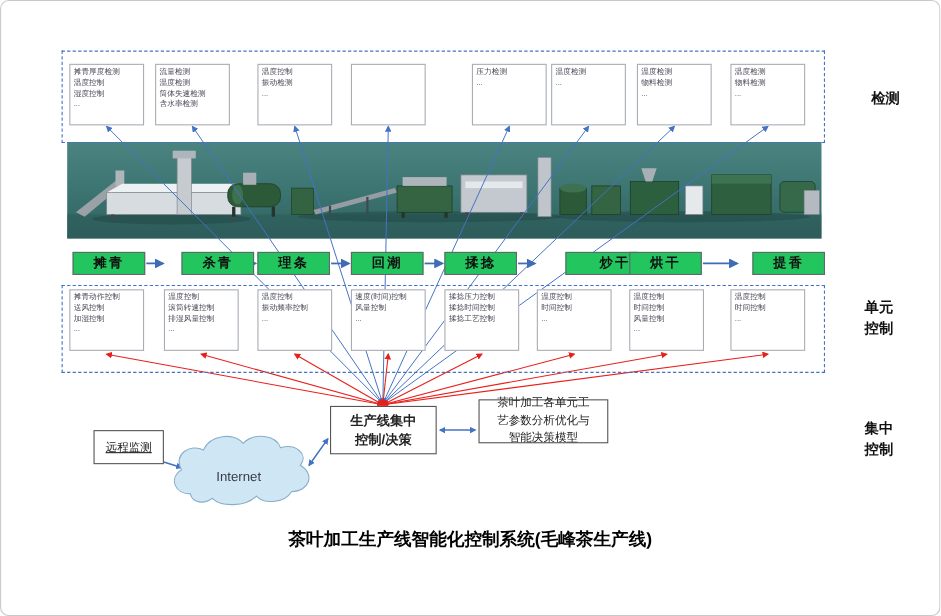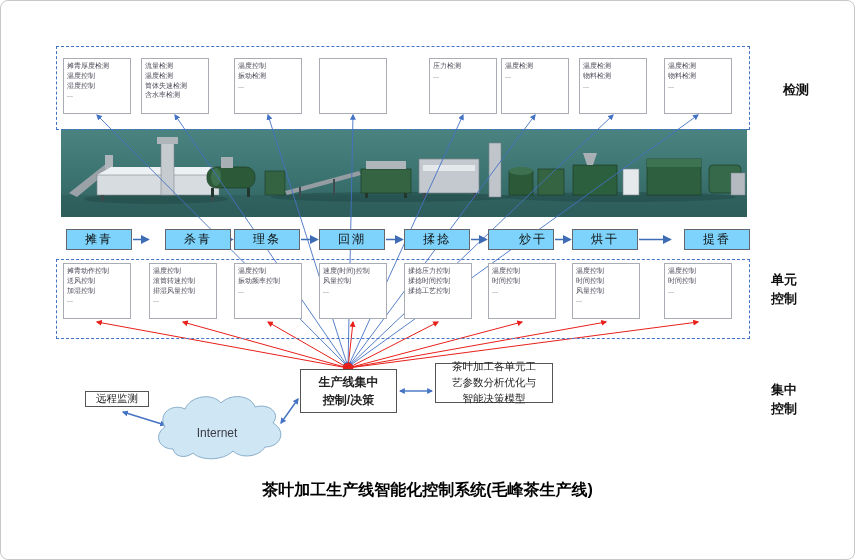--- a/index.html
+++ b/index.html
@@ -2,28 +2,28 @@
 <html><head>
 <meta charset="utf-8">
 <style>
   html,body{margin:0;padding:0;background:#fff;}
   body{font-family:"Liberation Sans","DejaVu Sans",sans-serif;}
   #canvas{position:relative;width:853px;height:558px;background:#fff;border:1px solid #c9c9c9;border-radius:8px;overflow:hidden;}
   .overlay{position:absolute;left:0;top:0;pointer-events:none;}
   .frame{position:absolute;border:1px dashed #4472C4;}
   .det-box,.unit-box{position:absolute;width:68px;height:56px;background:#fff;border:1px solid #a9adb3;
      font-size:7px;line-height:1.4;padding:2px 3px;color:#4a4a58;white-space:pre-line;overflow:hidden;box-sizing:border-box;}
-  .proc-box{position:absolute;width:66px;height:21px;background:#7dd3fc;border:1px solid #63676d;
-     font-weight:normal;font-size:12px;color:#111;display:flex;align-items:center;justify-content:center;box-sizing:border-box;letter-spacing:2px;}
-  .side-label{position:absolute;font-weight:bold;font-size:13px;color:#111;white-space:pre-line;text-align:left;line-height:1.45;}
+  .proc-box{position:absolute;width:66px;height:21px;background:#22c55e;border:1px solid #63676d;
+     font-weight:bold;font-size:12px;color:#111;display:flex;align-items:center;justify-content:center;box-sizing:border-box;letter-spacing:2px;}
+  .side-label{position:absolute;font-weight:bold;font-size:13px;color:#111;white-space:pre-line;text-align:center;line-height:1.45;}
   .ctrl-box{position:absolute;background:#fff;border:1px solid #555;display:flex;align-items:center;justify-content:center;
      text-align:center;white-space:pre-line;box-sizing:border-box;color:#222;}
   #control-box{left:299px;top:368px;width:97px;height:44px;font-size:12px;font-weight:bold;line-height:1.5;}
   #model-box{left:434px;top:362px;width:118px;height:40px;font-size:10.5px;line-height:1.5;}
-  #remote-box{left:84px;top:390px;width:64px;height:16px;font-size:10.5px;}
+  #remote-box{left:84px;top:390px;width:64px;height:31px;font-size:10.5px;text-decoration:underline;}
   #machinery-band{position:absolute;left:60px;top:128px;width:686px;height:88px;}
   #page-title{position:absolute;left:0;top:479px;width:100%;text-align:center;font-size:16px;font-weight:bold;color:#000;}
 </style>
 </head>
 <body>
 
 <div id="canvas">
 
   <div id="machinery-band">
     <svg viewBox="0 0 686 88" width="686" height="88">
@@ -174,21 +174,21 @@
 ...</div>
   <div class="det-box" style="left:663px;top:57px;">温度检测
 物料检测
 ...</div>
 
   <div class="proc-box" style="left:65px;top:228px;">摊青</div>
   <div class="proc-box" style="left:164px;top:228px;">杀青</div>
   <div class="proc-box" style="left:233px;top:228px;">理条</div>
   <div class="proc-box" style="left:318px;top:228px;">回潮</div>
   <div class="proc-box" style="left:403px;top:228px;">揉捻</div>
-  <div class="proc-box" style="left:487px;top:228px;padding-left:24px;">炒干</div>
+  <div class="proc-box" style="left:513px;top:228px;padding-left:24px;">炒干</div>
   <div class="proc-box" style="left:571px;top:228px;">烘干</div>
   <div class="proc-box" style="left:671px;top:228px;margin-left:12px;">提香</div>
 
   <div class="frame" style="left:55px;top:258px;width:692px;height:78px;"></div>
   <div class="unit-box" style="left:62px;top:262px;">摊青动作控制
 送风控制
 加湿控制
 ...</div>
   <div class="unit-box" style="left:148px;top:262px;">温度控制
 滚筒转速控制

